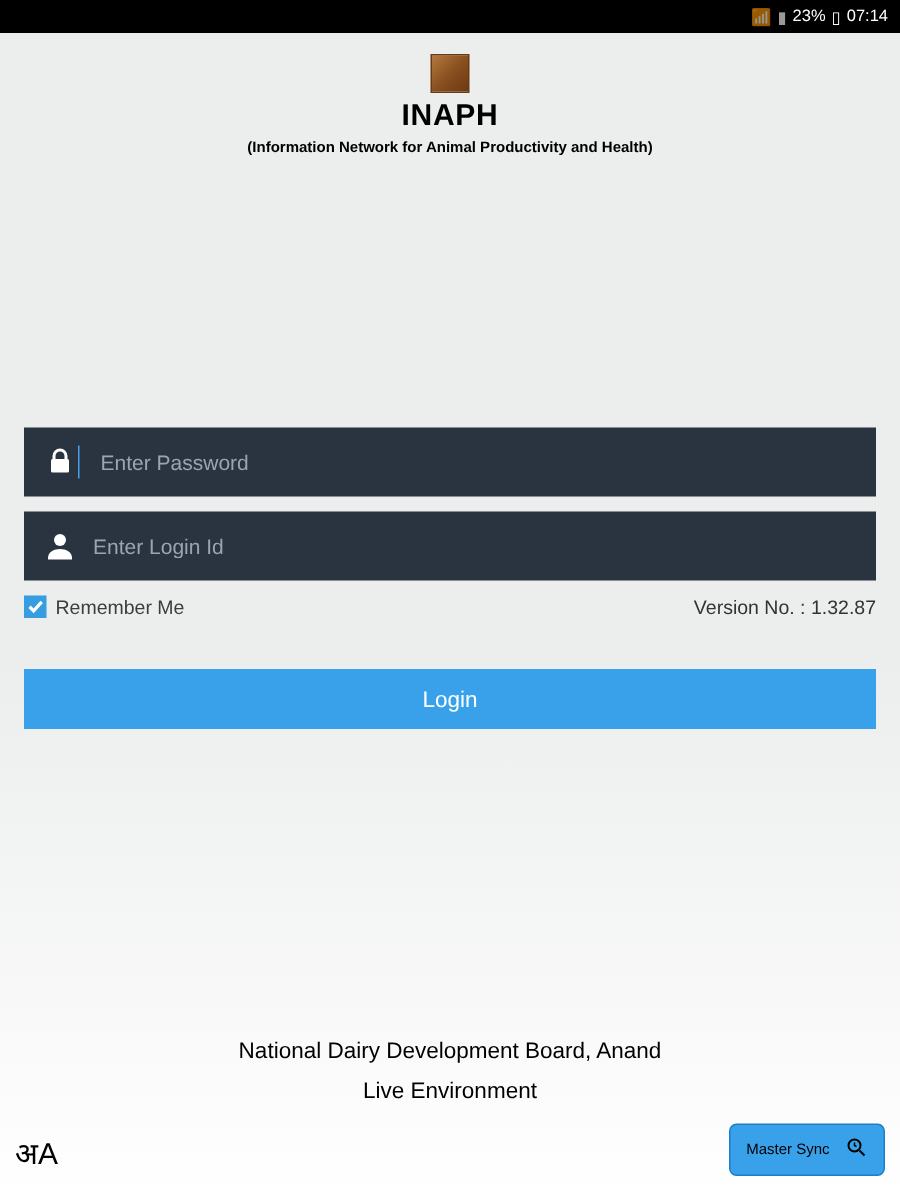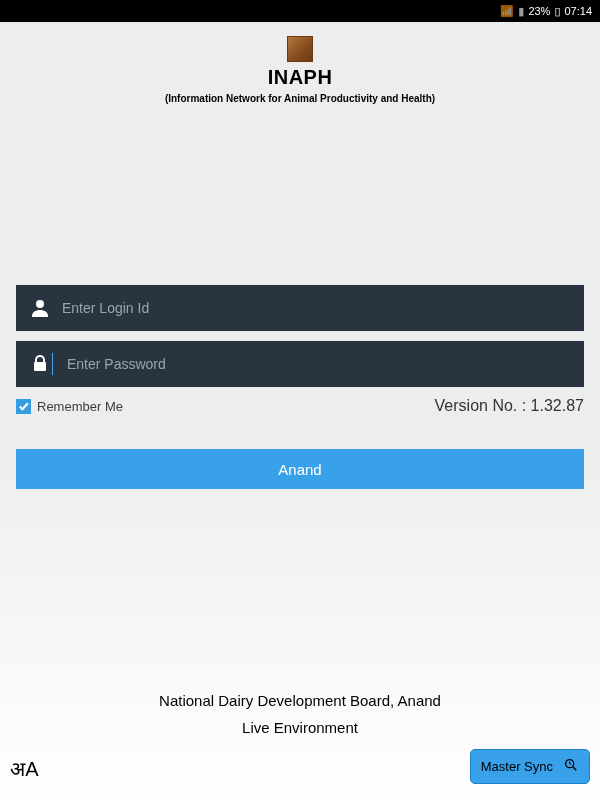--- a/index.html
+++ b/index.html
@@ -42,21 +42,21 @@
   .row-under {
     display: flex; justify-content: space-between; align-items: center;
     margin-top: 8px; font-size: 13px; color: #333;
   }
   .remember { display: flex; gap: 6px; color: #3d3d3d; }
   .chk {
     width: 15px; height: 15px; background: #359de0; position: relative;
     display: inline-flex; align-items: center; justify-content: center;
   }
   .chk svg { width: 13px; height: 13px; }
-  .ver { color: #333; font-size: 16px; }
+  .ver { color: #333; font-size: 13px; }
 
   .login-btn {
     margin-top: 34px; width: 100%; height: 40px; background: #39a1ea;
     color: #fff; font-size: 15px; border: none; cursor: pointer;
     display: flex; align-items: center; justify-content: center;
   }
 
   .footer-text {
     position: absolute; left: 0; right: 0; top: 692px; text-align: center;
     font-size: 15px; color: #000;
@@ -64,21 +64,21 @@
   .footer-text .env { margin-top: 10px; }
 
   .lang-btn {
     position: absolute; left: 10px; bottom: 18px;
     font-size: 20px; color: #000; font-weight: 400;
     display: flex; align-items: baseline; gap: 0;
   }
 
   .sync-btn {
     position: absolute; right: 10px; bottom: 16px;
-    background: #39a1ea; color: #000; font-size: 13px;
+    background: #39a1ea; color: #000; font-size: 10px;
     padding: 7px 10px; border-radius: 5px; border: 1px solid #1a7fc7;
     display: flex; align-items: center; gap: 10px; cursor: pointer;
   }
   .sync-btn svg { width: 16px; height: 16px; }
 </style>
 </head>
 <body>
 
 <div class="status-bar">
   <span class="sig">📶</span>
@@ -92,51 +92,51 @@
   <div class="logo"></div>
   <div class="app-title">INAPH</div>
   <div class="app-sub">(Information Network for Animal Productivity and Health)</div>
 </div>
 
 <div class="form">
 
   <div class="field">
     <span class="icon">
       <svg viewBox="0 0 24 24" fill="#fff">
-          <circle cx="12" cy="8" r="4"></circle>
-          <path d="M4 20c0-4 4-6 8-6s8 2 8 6v1H4z"></path>
-        </svg>
-    </span>
-    <input type="text" placeholder="Enter Login Id" style="">
-  </div>
-
-  <div class="field">
-    <span class="icon">
-      <svg viewBox="0 0 24 24" fill="#fff">
           <rect x="6" y="10" width="12" height="9" rx="1"></rect>
           <path d="M8 10V8a4 4 0 118 0v2" fill="none" stroke="#fff" stroke-width="2"></path>
         </svg>
     </span>
     <span class="cursor"></span>
     <input type="password" placeholder="Enter Password" style="">
+  </div>
+
+  <div class="field">
+    <span class="icon">
+      <svg viewBox="0 0 24 24" fill="#fff">
+          <circle cx="12" cy="8" r="4"></circle>
+          <path d="M4 20c0-4 4-6 8-6s8 2 8 6v1H4z"></path>
+        </svg>
+    </span>
+    <input type="text" placeholder="Enter Login Id" style="">
   </div>
 
   <div class="row-under">
     <label class="remember">
       <span class="chk">
         <svg viewBox="0 0 24 24" fill="none" stroke="#fff" stroke-width="4">
             <path d="M5 12l5 5L20 6"></path>
           </svg>
       </span>
       <span>Remember Me</span>
     </label>
     <span class="ver">Version No. : 1.32.87</span>
   </div>
 
-  <button class="login-btn">Anand</button>
+  <button class="login-btn">Login</button>
 </div>
 
 <div class="footer-text">
   <div>National Dairy Development Board, Anand</div>
   <div class="env">Live Environment</div>
 </div>
 
 <div class="lang-btn">
   <span>अA</span>
 </div>

